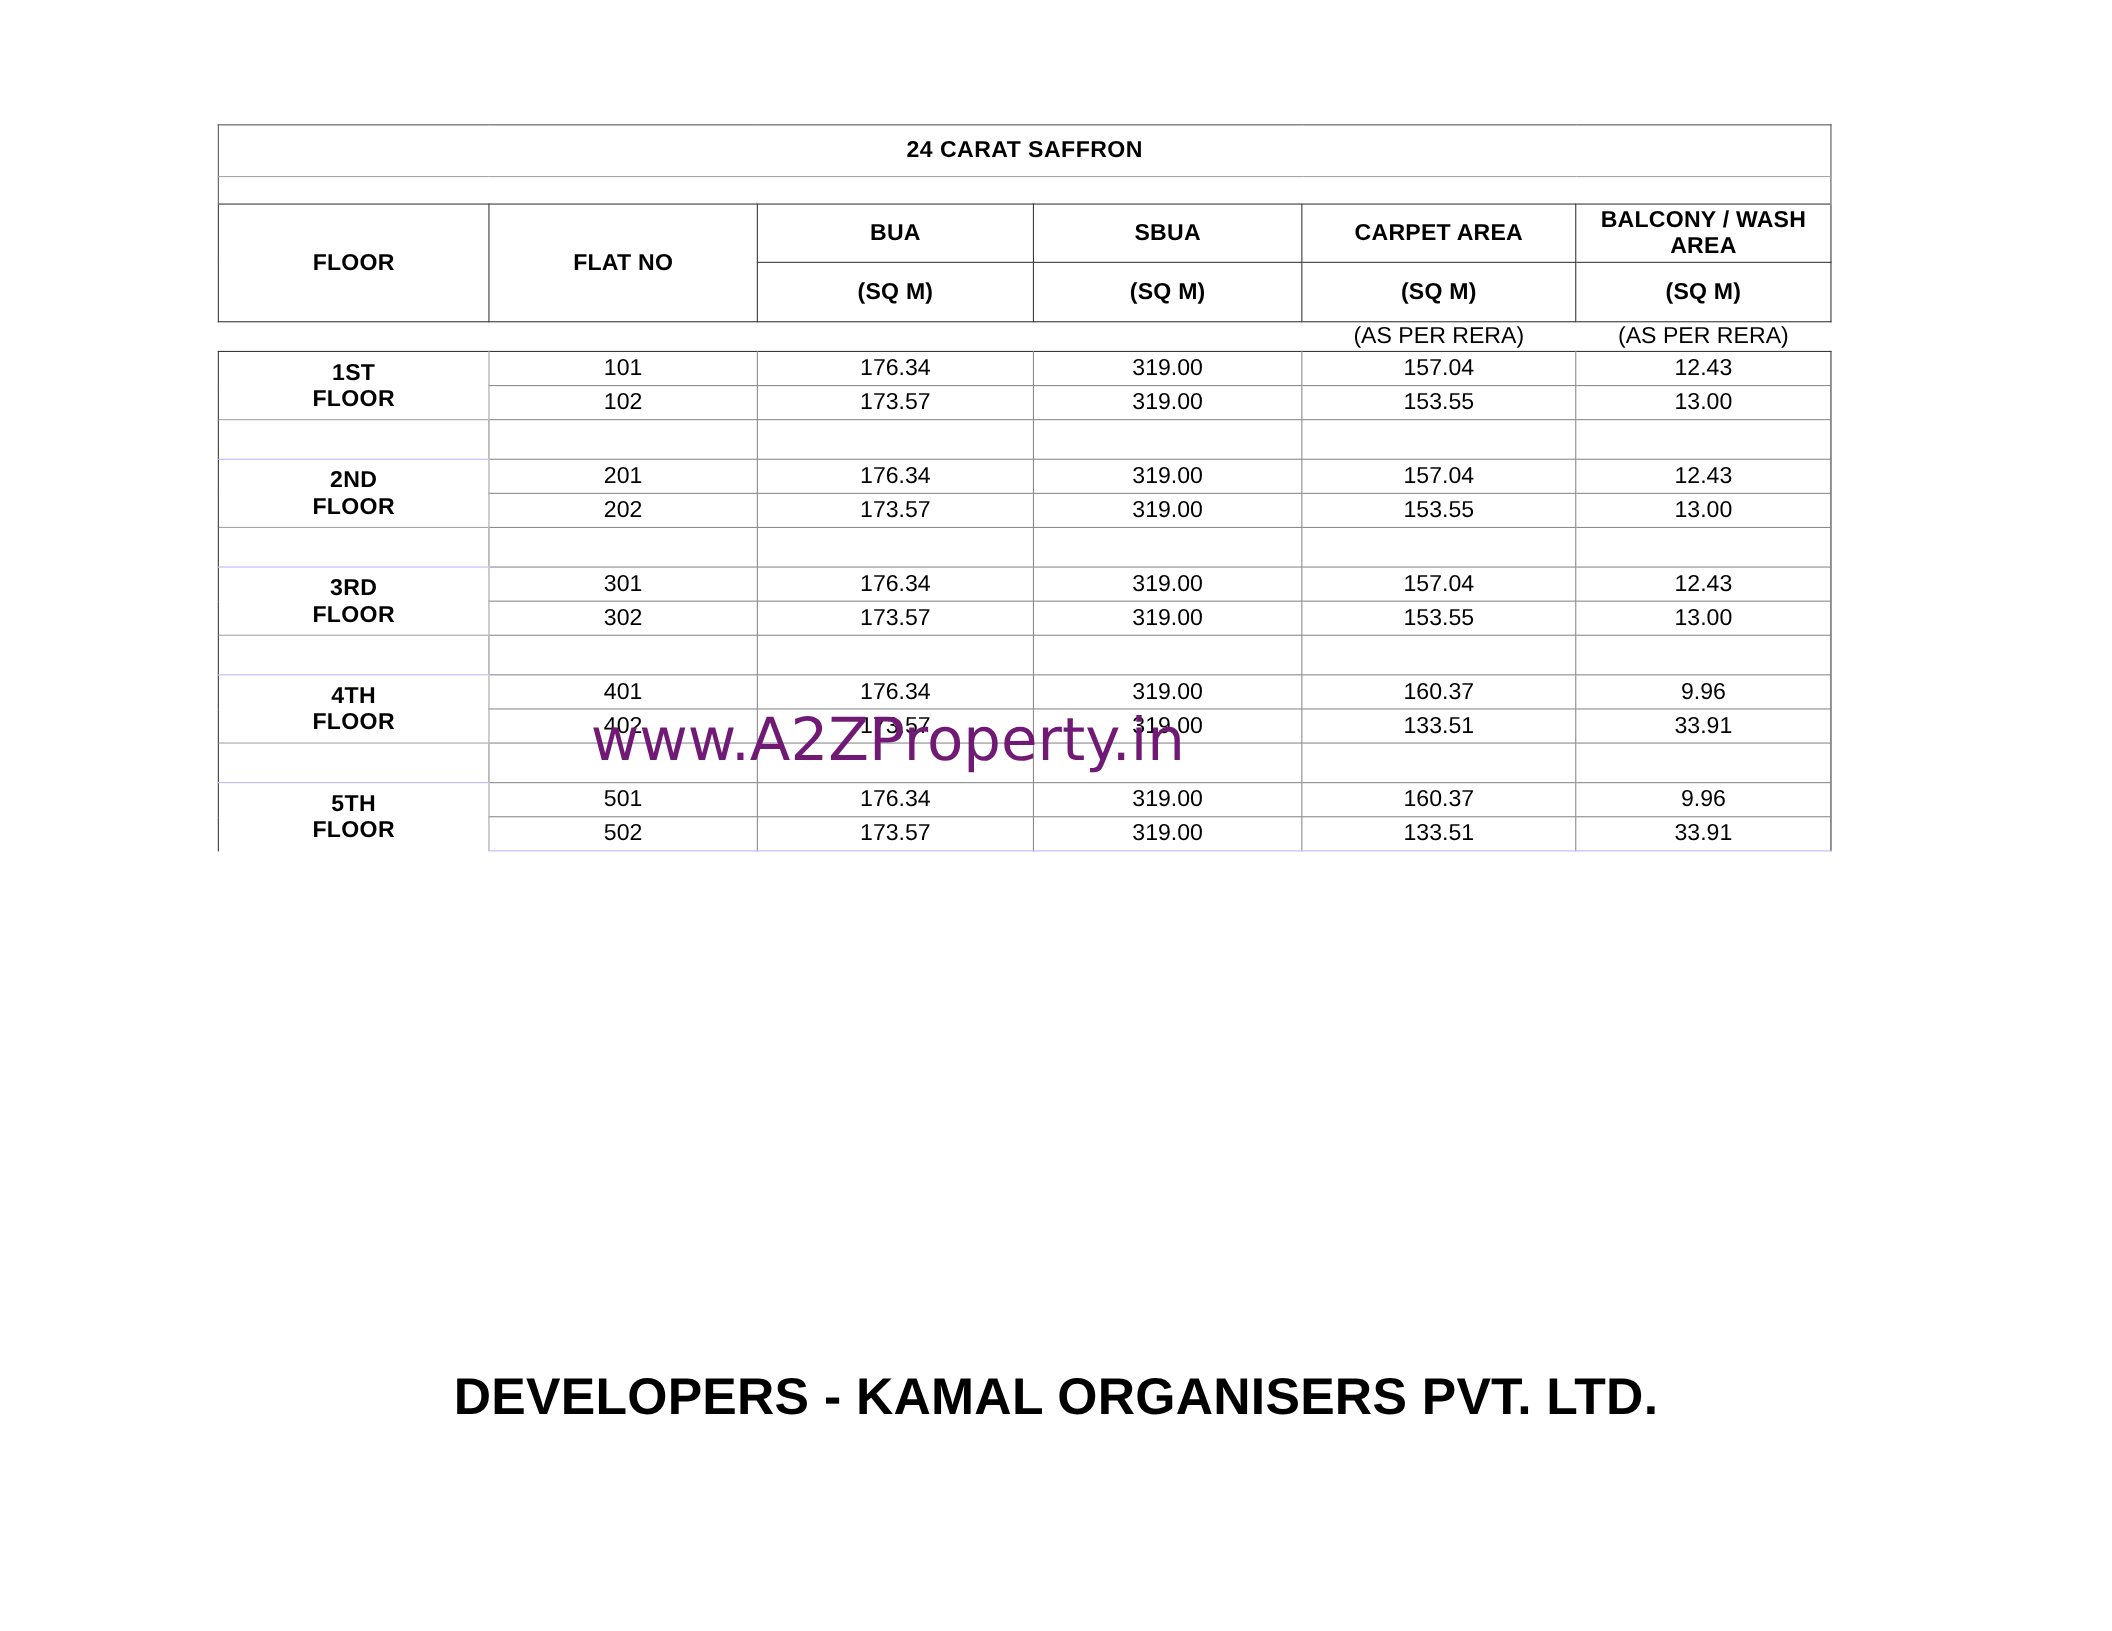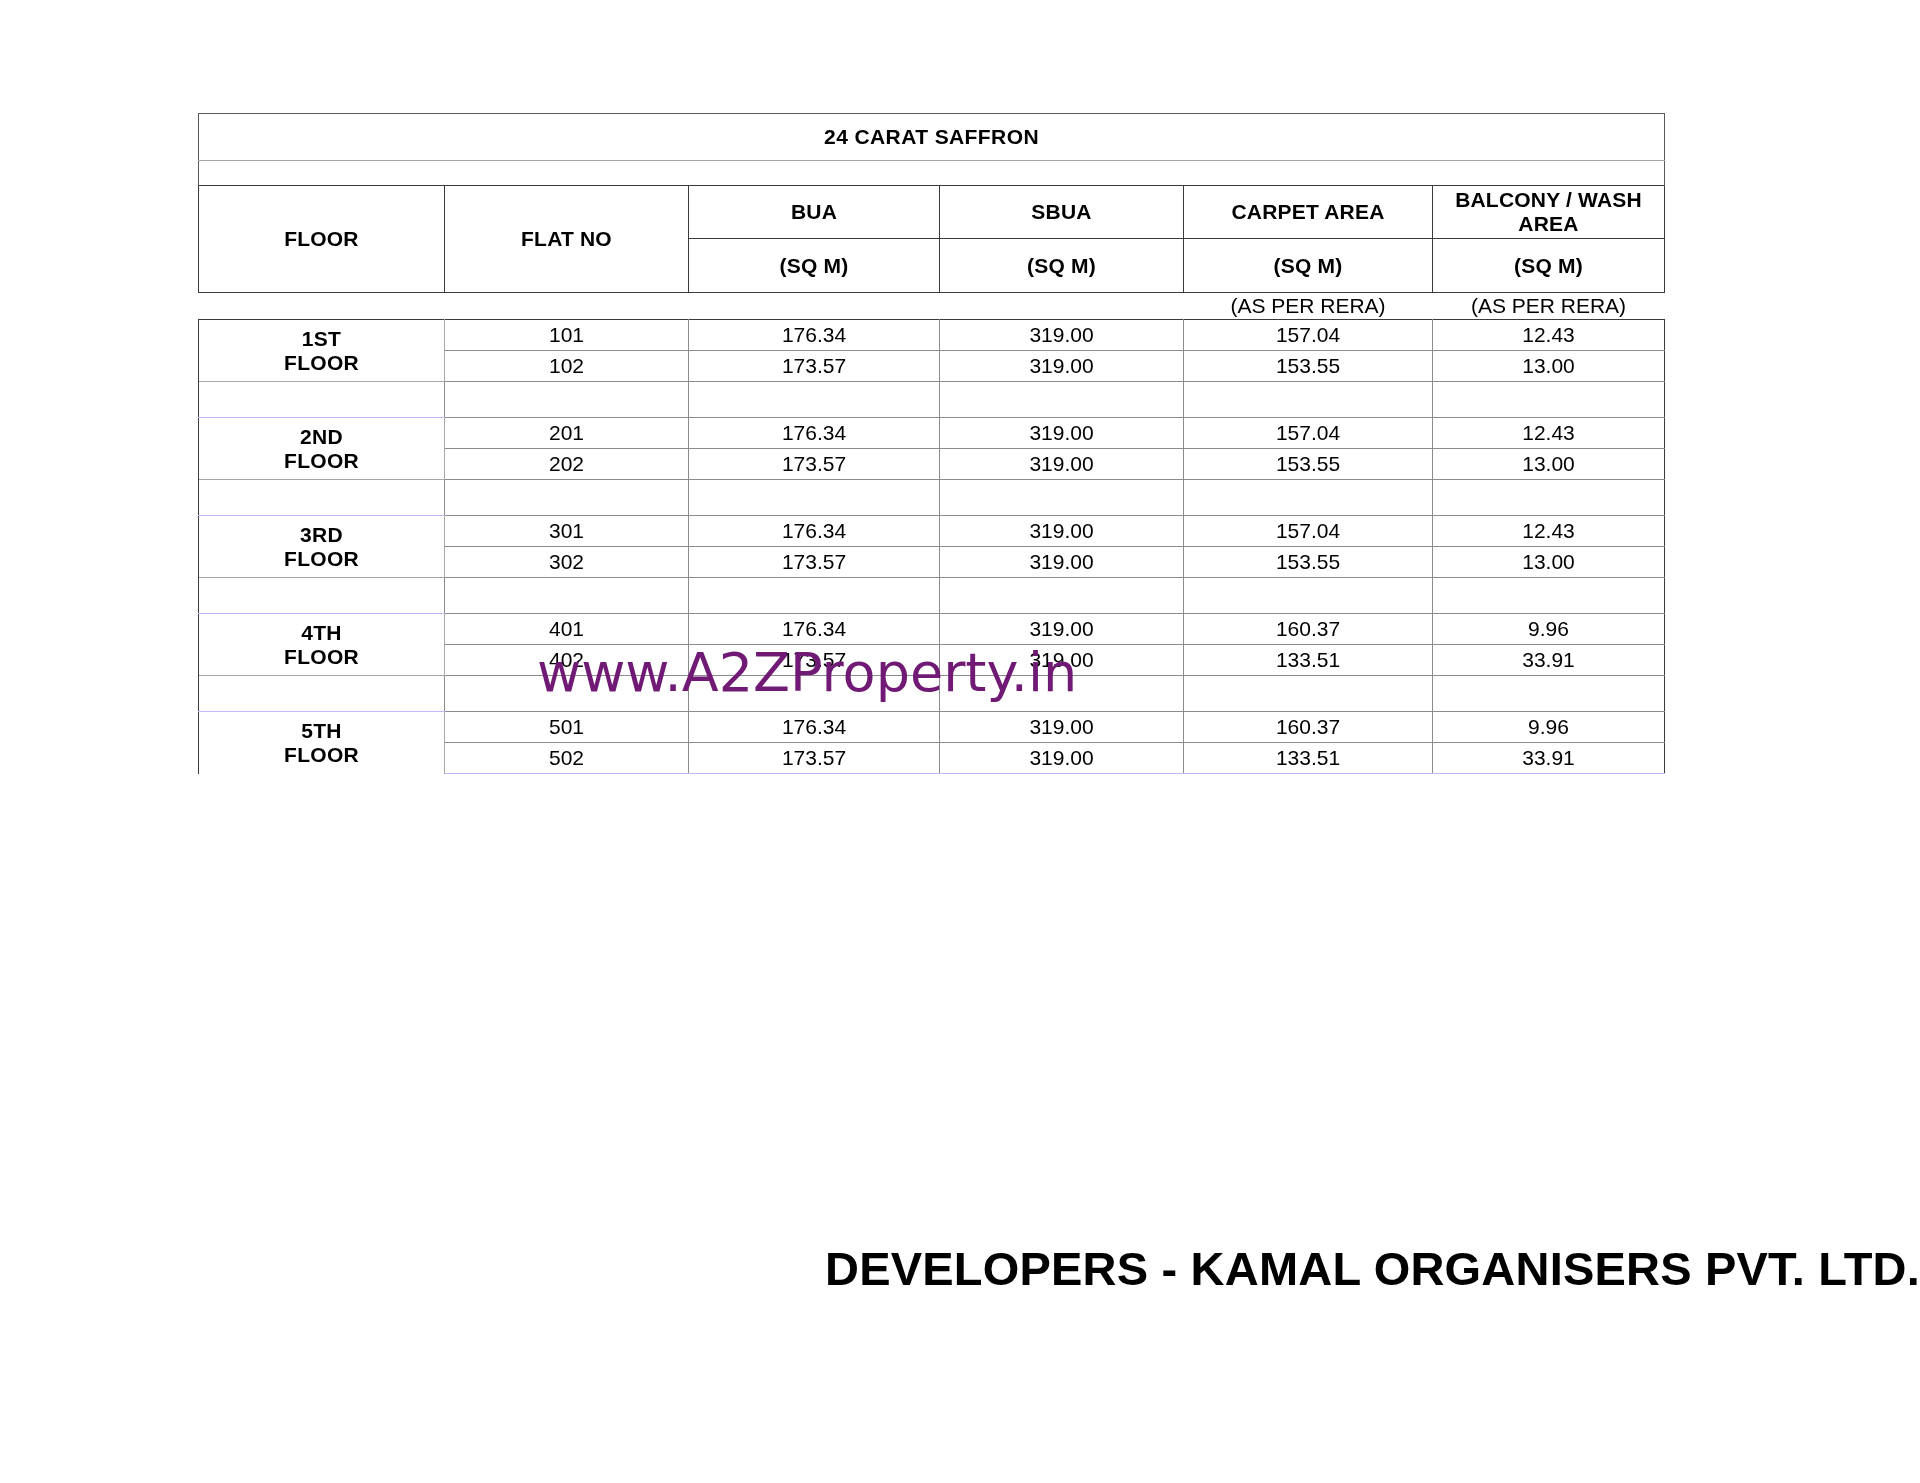--- a/index.html
+++ b/index.html
@@ -142,21 +142,21 @@
     font-family: "DejaVu Sans", sans-serif;
     letter-spacing: 0px;
   }
 
   
   .footer {
     position: absolute;
     left: 0;
     top: 1243px;
     width: 1920px;
-    text-align: right;
+    text-align: center;
   }
   .footer-line1 {
     font-size: 47px;
     font-weight: bold;
     letter-spacing: 0.2px;
     line-height: 1.12;
   }
   .footer-line2 {
     font-size: 47px;
     font-weight: bold;

